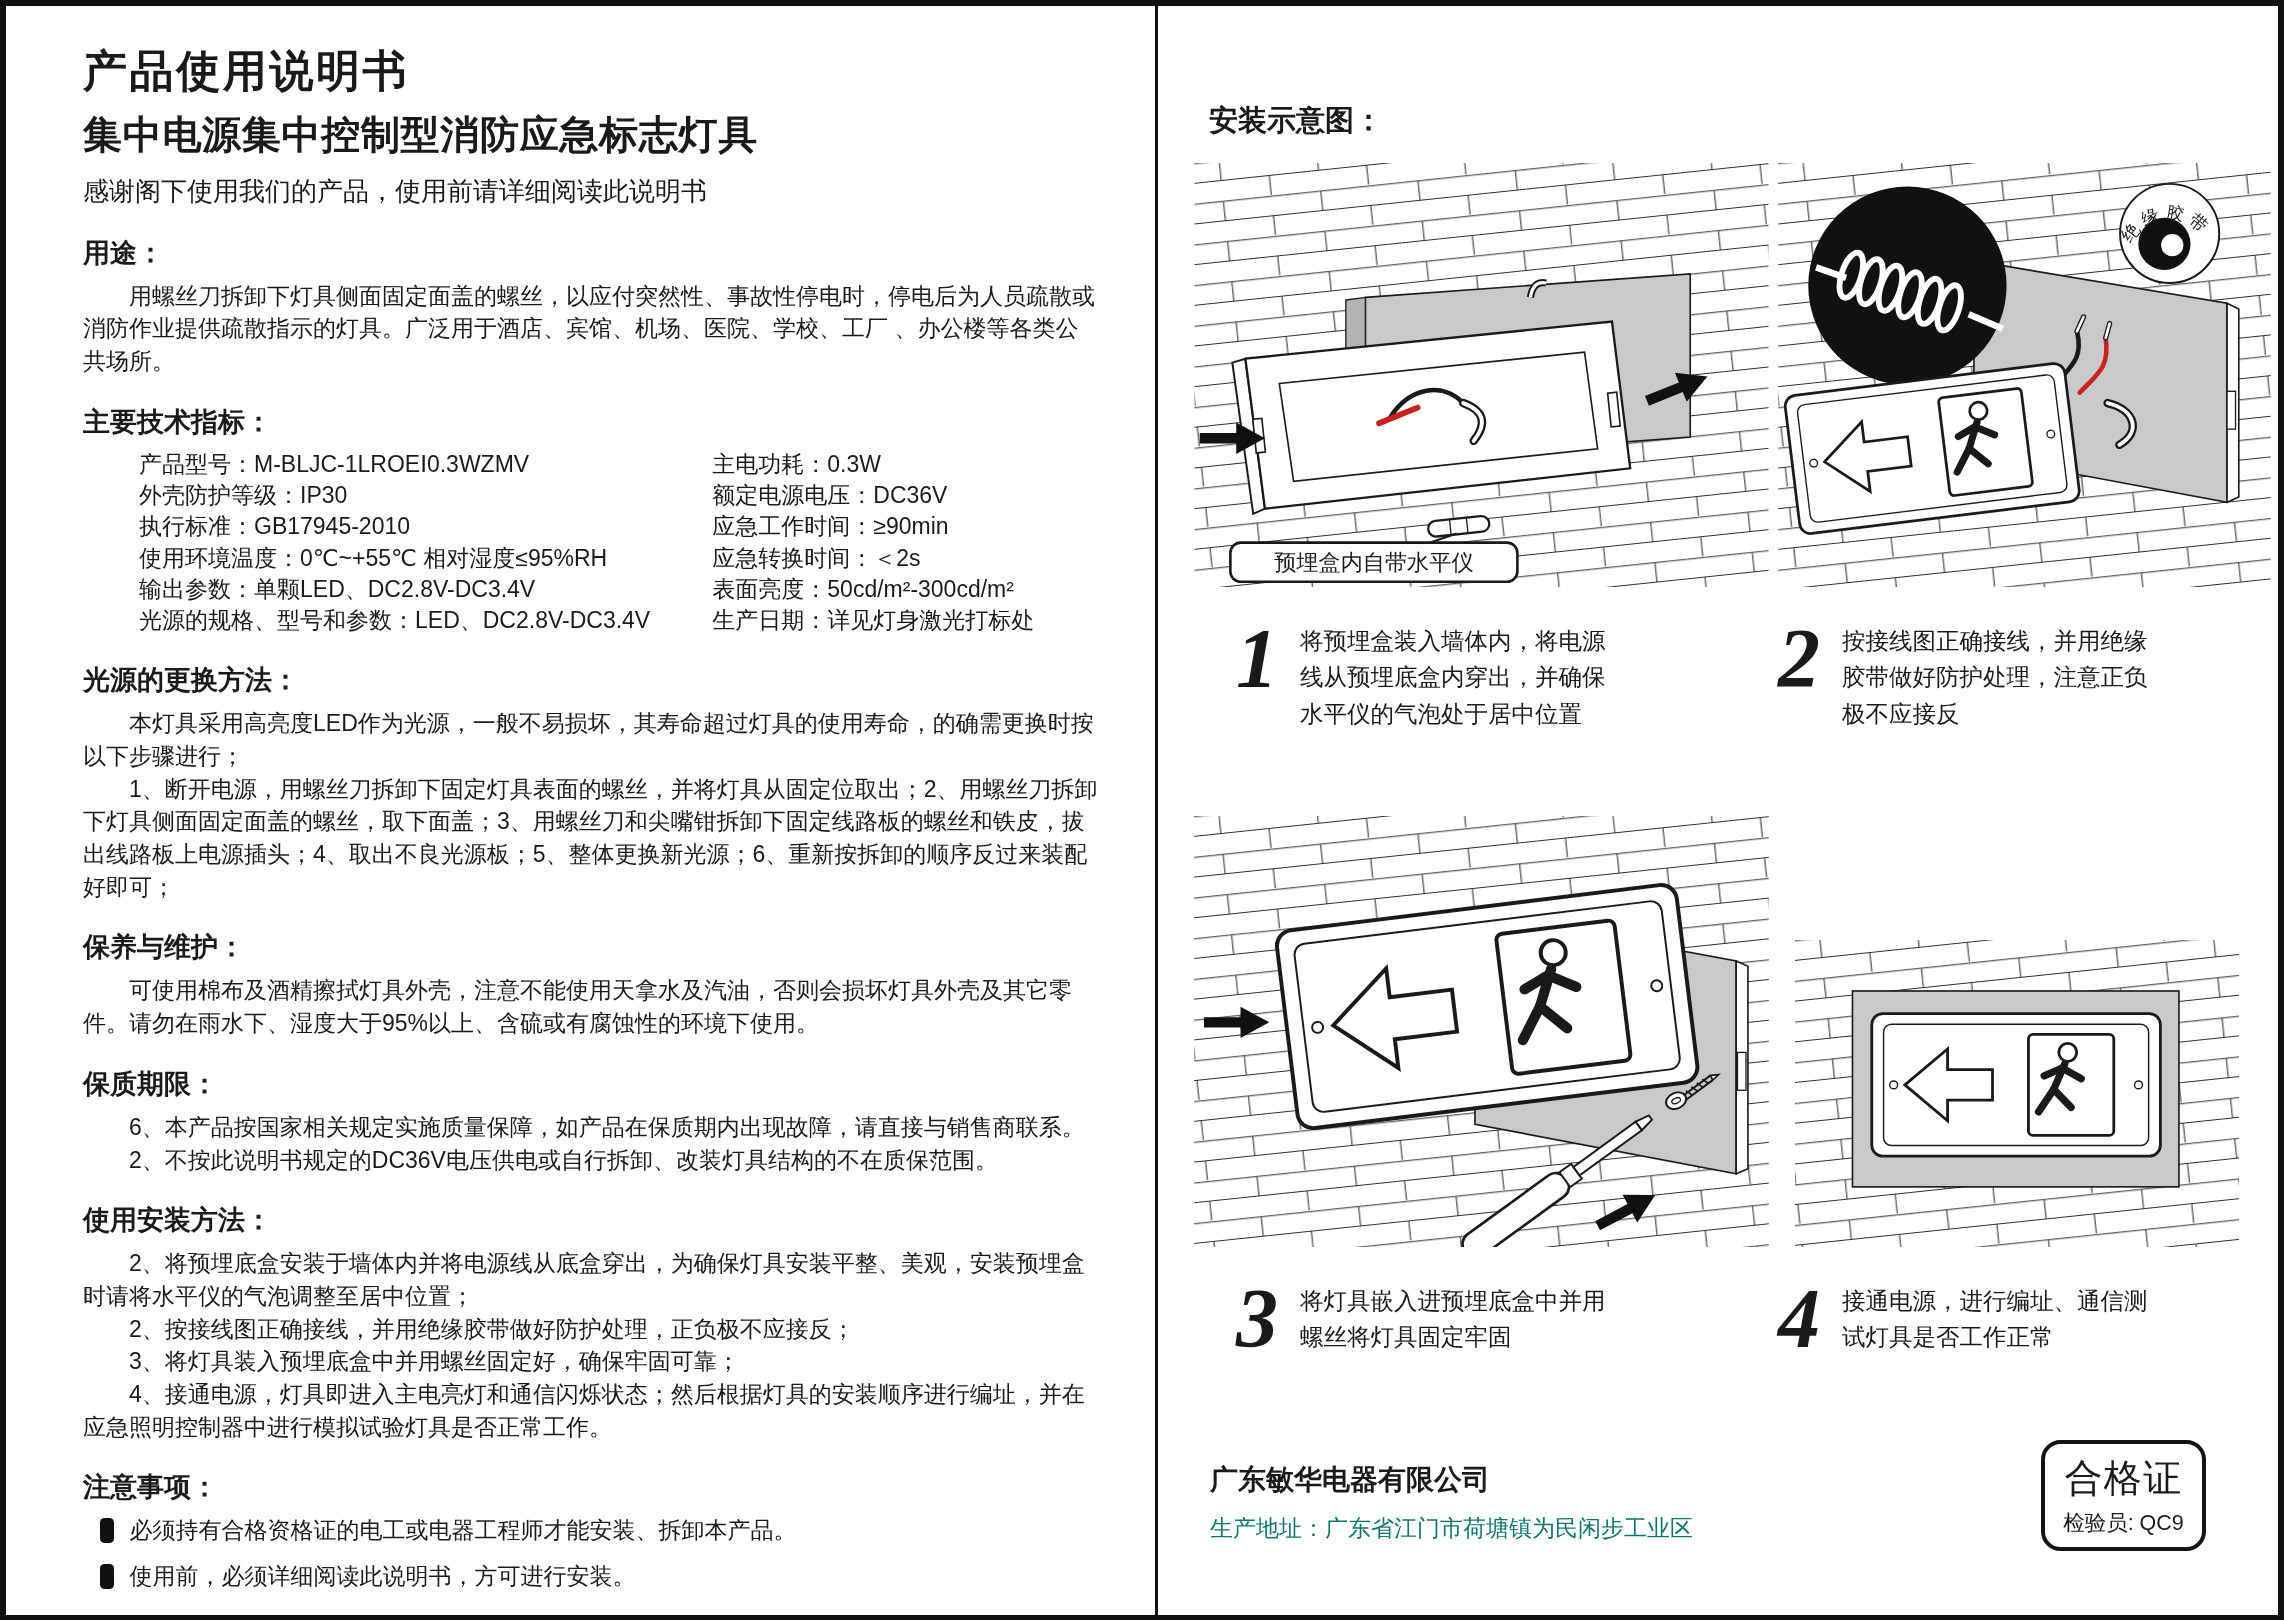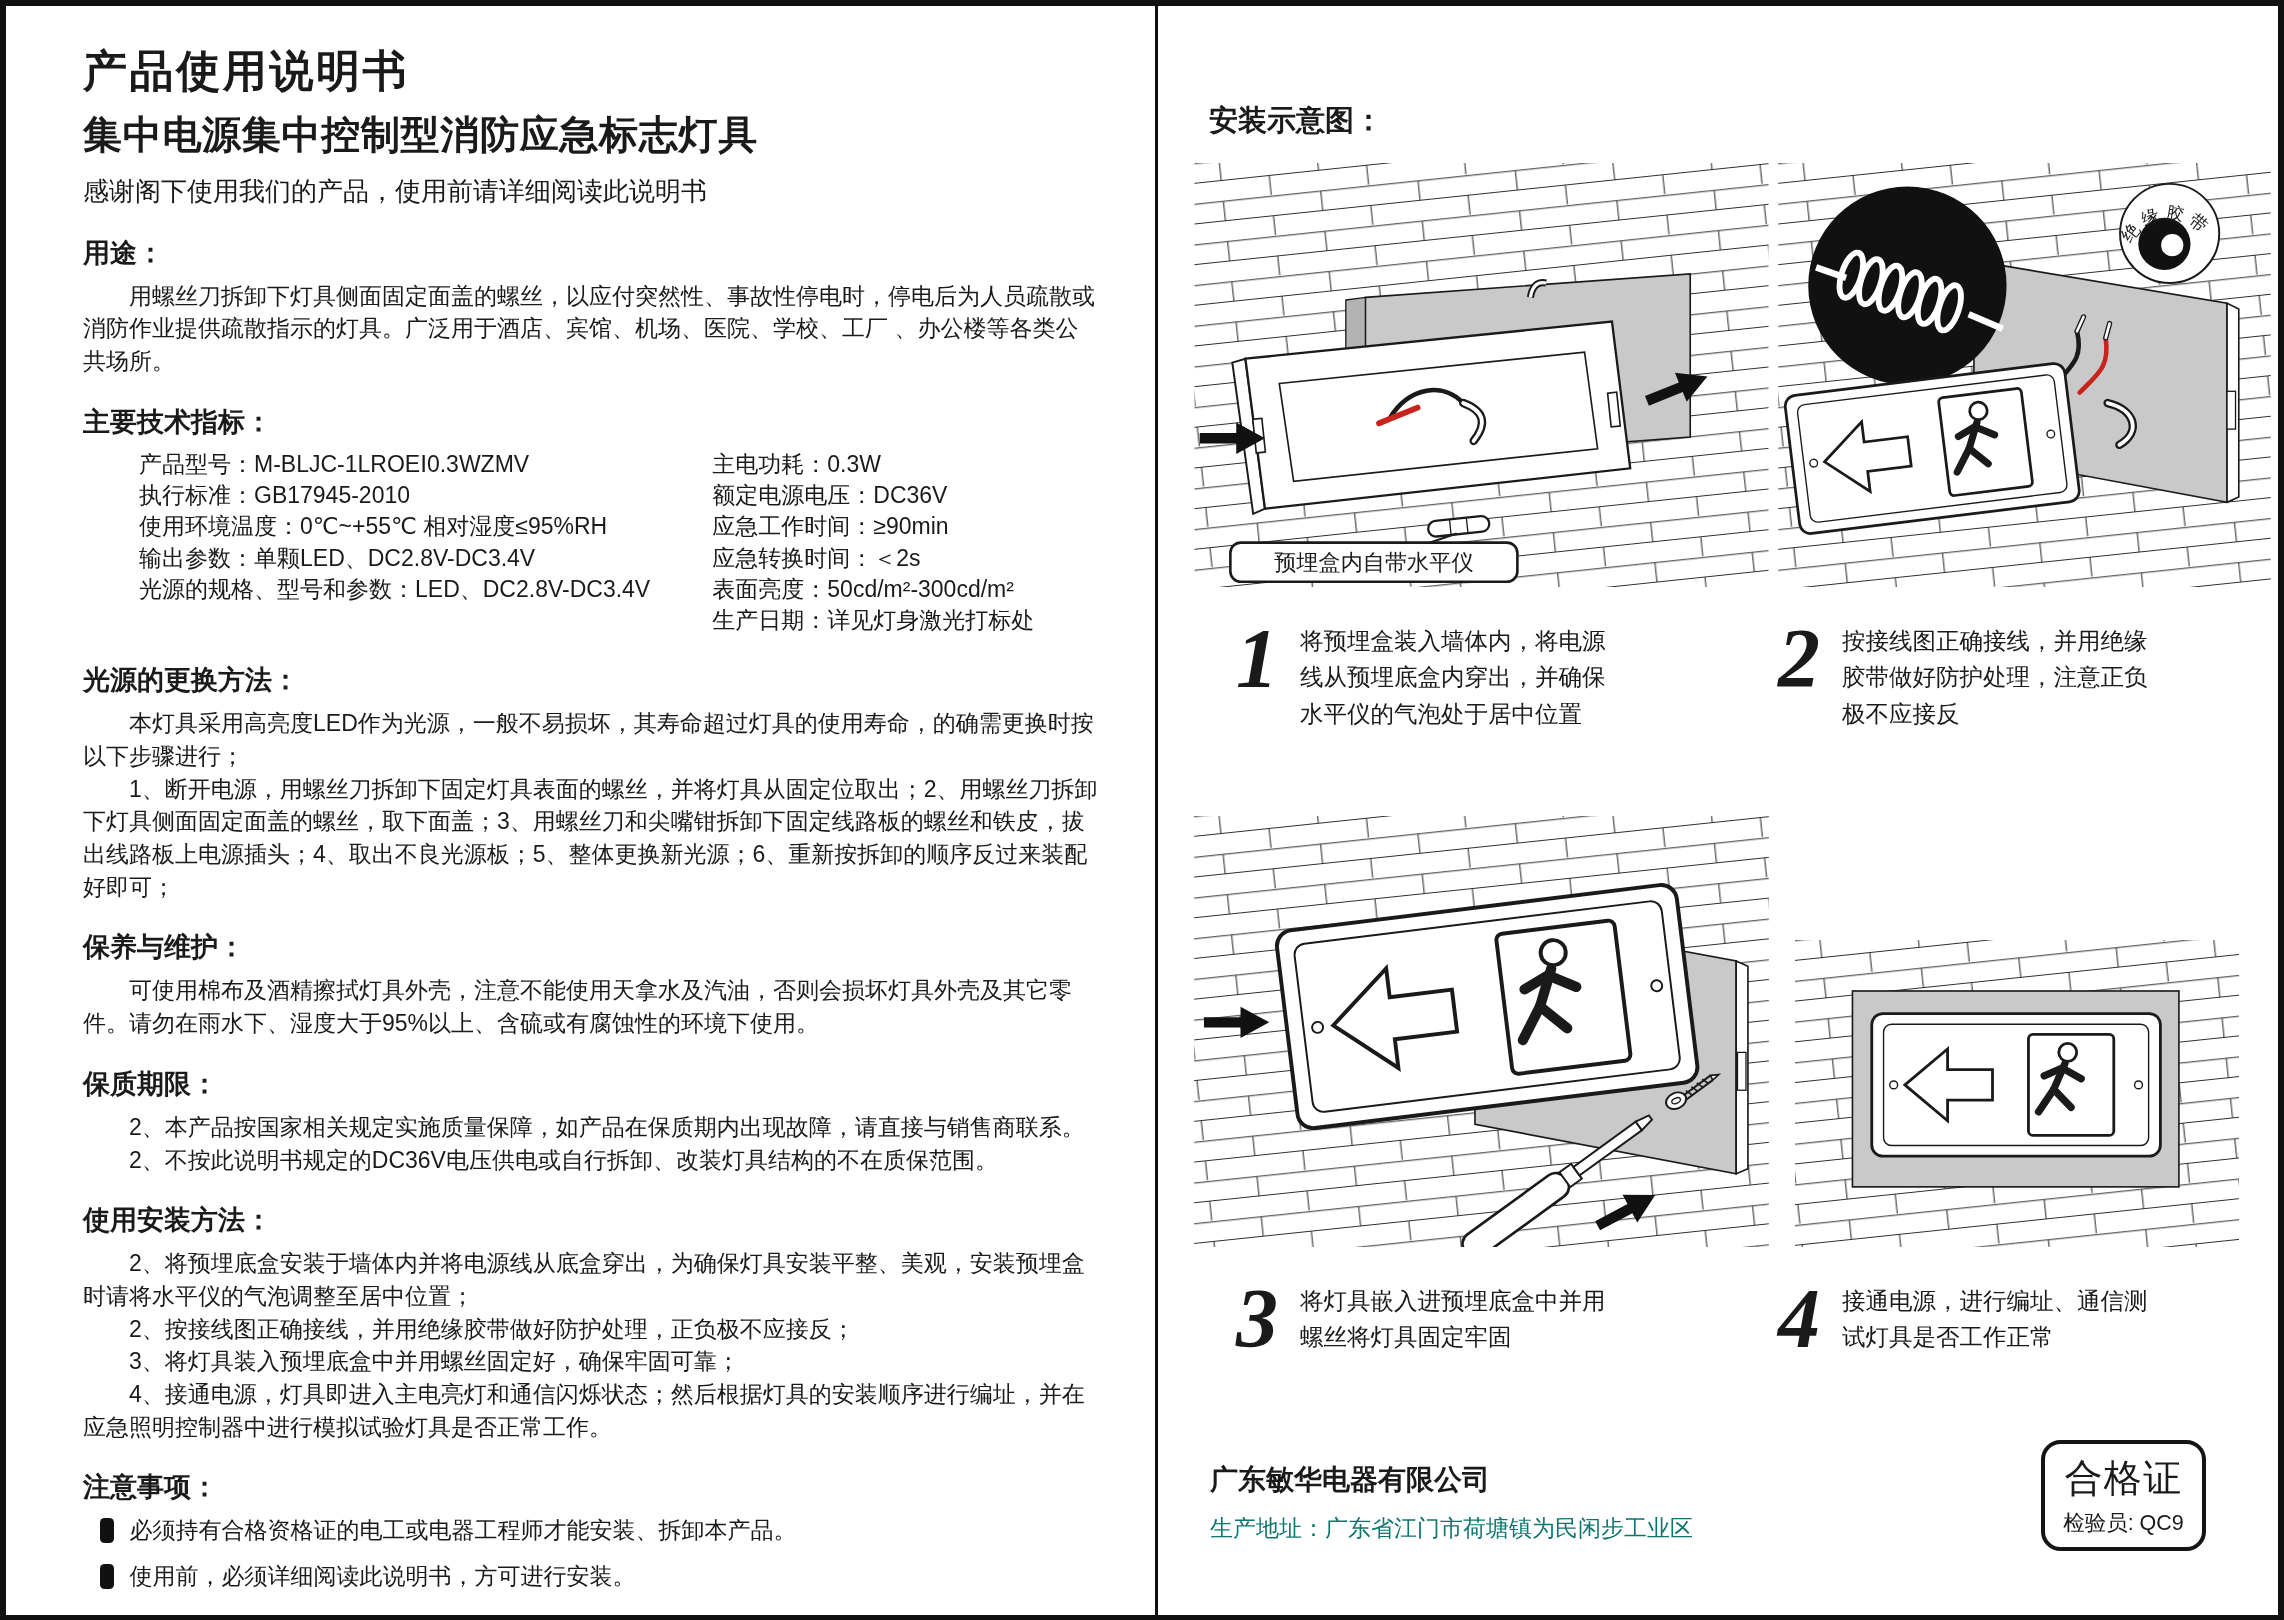--- a/index.html
+++ b/index.html
@@ -89,20 +89,21 @@
       <div class="title-tagline">感谢阁下使用我们的产品，使用前请详细阅读此说明书</div>
     </div>
 
     <div class="sec-h">用途：</div>
     <div class="body-t indent">用螺丝刀拆卸下灯具侧面固定面盖的螺丝，以应付突然性、事故性停电时，停电后为人员疏散或消防作业提供疏散指示的灯具。广泛用于酒店、宾馆、机场、医院、学校、工厂 、办公楼等各类公共场所。</div>
 
     <div class="sec-h">主要技术指标：</div>
     <div class="spec-cols">
       <div class="spec-col-l">
         <div class="spec-line">产品型号：M-BLJC-1LROEⅠ0.3WZMV</div>
+        <div class="spec-line">外壳防护等级：IP30</div>
         <div class="spec-line">执行标准：GB17945-2010</div>
         <div class="spec-line">使用环境温度：0℃~+55℃  相对湿度≤95%RH</div>
         <div class="spec-line">输出参数：单颗LED、DC2.8V-DC3.4V</div>
         <div class="spec-line">光源的规格、型号和参数：LED、DC2.8V-DC3.4V</div>
       </div>
       <div class="spec-col-r">
         <div class="spec-line">主电功耗：0.3W</div>
         <div class="spec-line">额定电源电压：DC36V</div>
         <div class="spec-line">应急工作时间：≥90min</div>
         <div class="spec-line">应急转换时间：＜2s</div>
@@ -112,21 +113,21 @@
     </div>
 
     <div class="sec-h">光源的更换方法：</div>
     <div class="body-t indent">本灯具采用高亮度LED作为光源，一般不易损坏，其寿命超过灯具的使用寿命，的确需更换时按以下步骤进行；</div>
     <div class="body-t indent">1、断开电源，用螺丝刀拆卸下固定灯具表面的螺丝，并将灯具从固定位取出；2、用螺丝刀拆卸下灯具侧面固定面盖的螺丝，取下面盖；3、用螺丝刀和尖嘴钳拆卸下固定线路板的螺丝和铁皮，拔出线路板上电源插头；4、取出不良光源板；5、整体更换新光源；6、重新按拆卸的顺序反过来装配好即可；</div>
 
     <div class="sec-h">保养与维护：</div>
     <div class="body-t indent">可使用棉布及酒精擦拭灯具外壳，注意不能使用天拿水及汽油，否则会损坏灯具外壳及其它零件。请勿在雨水下、湿度大于95%以上、含硫或有腐蚀性的环境下使用。</div>
 
     <div class="sec-h">保质期限：</div>
-    <div class="body-t indent num-item">2、本产品按国家相关规定实施质量保障，如产品在保质期内出现故障，请直接与销售商联系。</div>
+    <div class="body-t indent num-item">6、本产品按国家相关规定实施质量保障，如产品在保质期内出现故障，请直接与销售商联系。</div>
     <div class="body-t indent num-item">2、不按此说明书规定的DC36V电压供电或自行拆卸、改装灯具结构的不在质保范围。</div>
 
     <div class="sec-h">使用安装方法：</div>
     <div class="body-t indent num-item">2、将预埋底盒安装于墙体内并将电源线从底盒穿出，为确保灯具安装平整、美观，安装预埋盒时请将水平仪的气泡调整至居中位置；</div>
     <div class="body-t indent num-item">2、按接线图正确接线，并用绝缘胶带做好防护处理，正负极不应接反；</div>
     <div class="body-t indent num-item">3、将灯具装入预埋底盒中并用螺丝固定好，确保牢固可靠；</div>
     <div class="body-t indent num-item">4、接通电源，灯具即进入主电亮灯和通信闪烁状态；然后根据灯具的安装顺序进行编址，并在应急照明控制器中进行模拟试验灯具是否正常工作。</div>
 
     <div class="sec-h">注意事项：</div>
     <div class="note-item">

